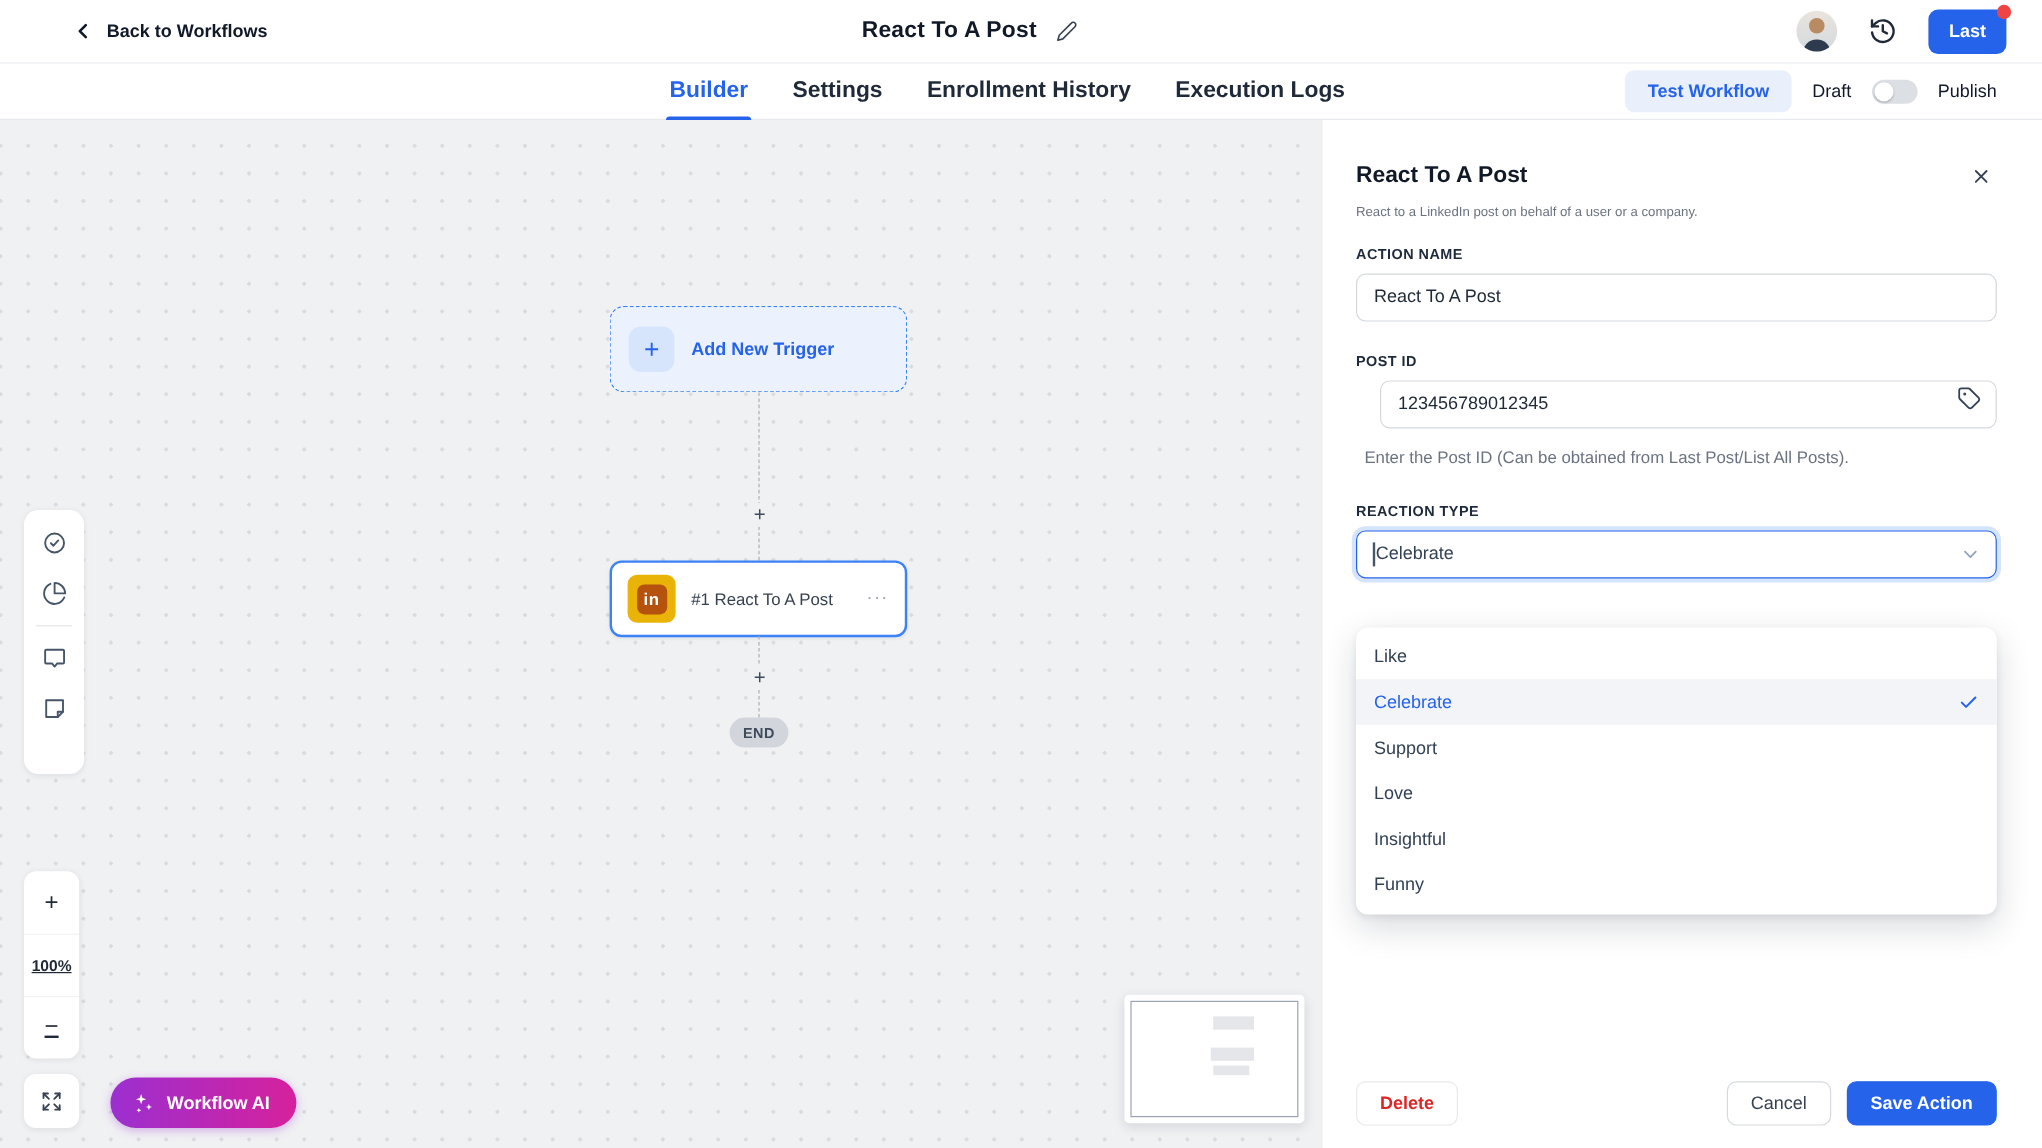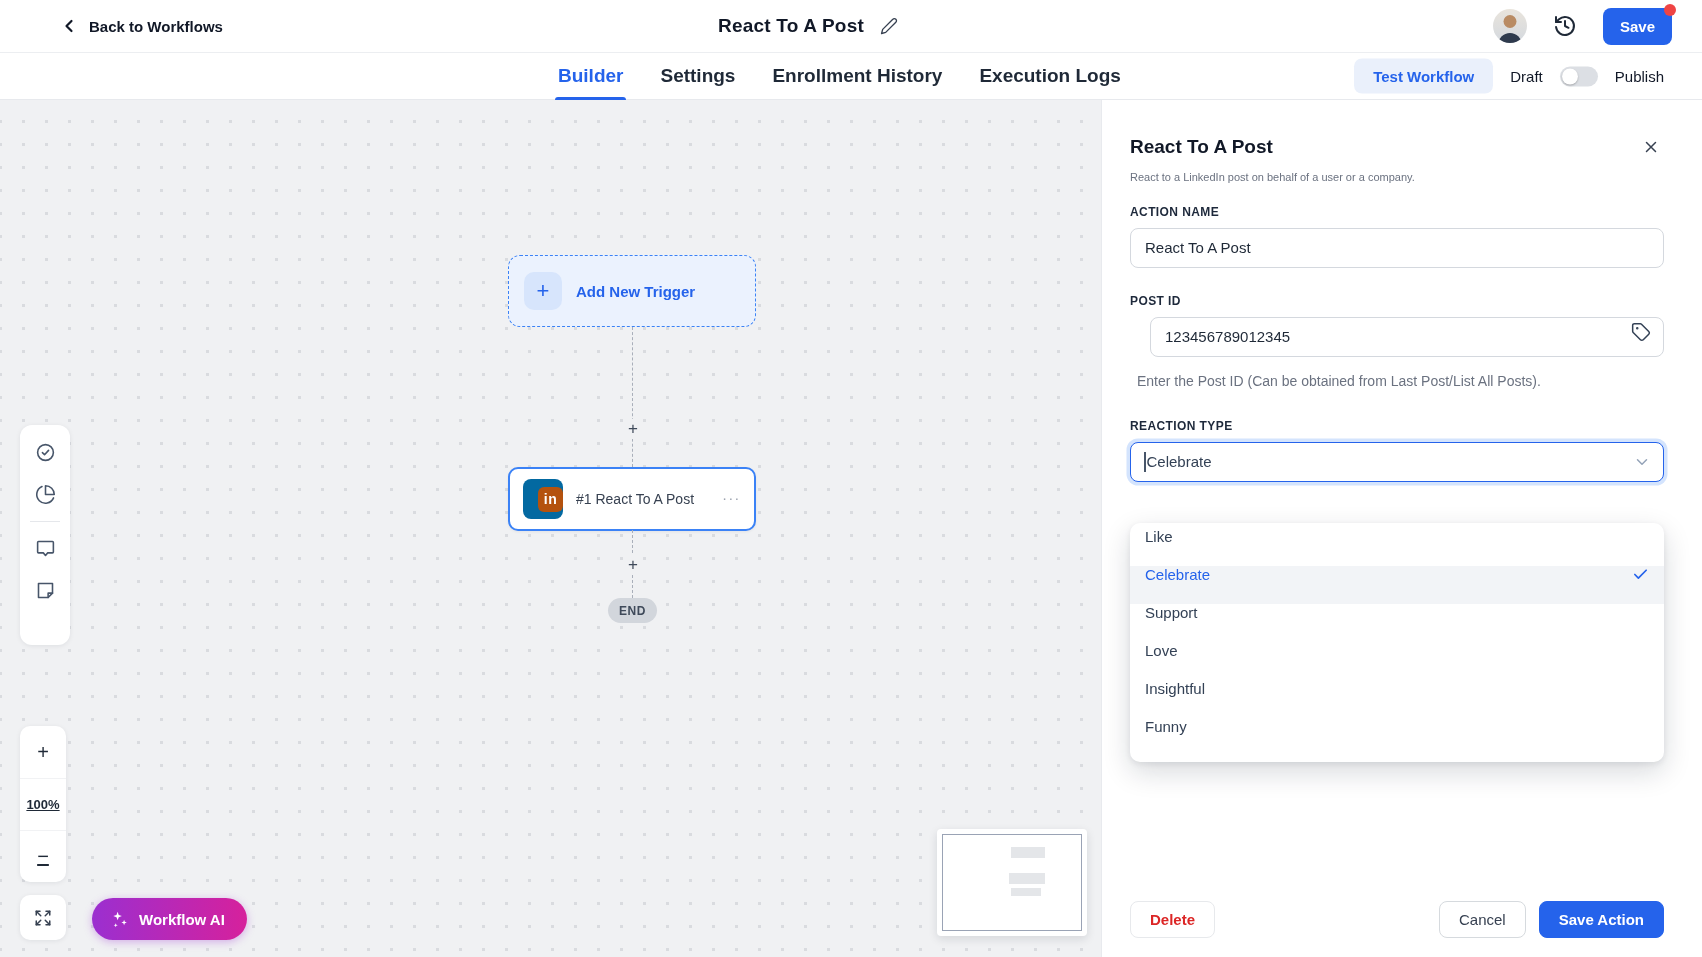--- a/index.html
+++ b/index.html
@@ -48,21 +48,21 @@
   .trigger-label { color:#2563eb; font-size:15px; font-weight:600; }
 
   .connector { position:absolute; width:0; border-left:1.5px dashed #a9afba; }
   .line1 { left:632px; top:227px; height:140px; }
   .line2 { left:632px; top:430px; height:68px; }
   .connector-plus { position:absolute; left:623px; width:20px; height:20px; display:flex; align-items:center; justify-content:center; color:#3f4a5a; font-size:17px; background:#f0f1f3; cursor:pointer; }
   .plus1 { top:319px; }
   .plus2 { top:455px; }
 
   .action-node { position:absolute; left:508px; top:367px; width:248px; height:64px; background:#fff; border:2px solid #3b82f6; border-radius:10px; display:flex; align-items:center; gap:13px; padding:0 13px; cursor:pointer; box-shadow:0 1px 3px rgba(15,23,42,.06); }
-  .li-tile { width:40px; height:40px; background:#0369a1; border-radius:8px; display:flex; align-items:center; justify-content:flex-end; flex:none; }
+  .li-tile { width:40px; height:40px; background:#eab308; border-radius:8px; display:flex; align-items:center; justify-content:center; flex:none; }
   .li-badge { width:25px; height:25px; background:#b4520e; border-radius:6px; color:#fff; font-size:14px; font-weight:700; display:flex; align-items:center; justify-content:center; letter-spacing:.5px; }
   .action-label { font-size:14px; color:#374151; white-space:nowrap; }
   .node-menu { margin-left:auto; color:#9ca3af; font-size:15px; letter-spacing:2px; cursor:pointer; line-height:10px; padding-bottom:8px; }
 
   .end-pill { position:absolute; left:608px; top:498px; width:49px; height:25px; background:#d2d6dc; border-radius:13px; display:flex; align-items:center; justify-content:center; font-size:12px; font-weight:700; color:#3f4a5a; letter-spacing:.5px; }
 
   .side-toolbar { position:absolute; left:20px; top:325px; width:50px; height:220px; background:#fff; border-radius:12px; box-shadow:0 1px 5px rgba(15,23,42,.08); display:flex; flex-direction:column; align-items:center; padding:17px 0; gap:21px; }
   .side-toolbar svg { width:21px; height:21px; stroke:#475569; cursor:pointer; flex:none; }
   .tool-divider { width:30px; height:1px; background:#e5e7eb; margin:-5px 0; }
 
@@ -104,21 +104,21 @@
   .tag-icon svg { width:20px; height:20px; stroke:#334155; }
   .helper-text { margin-top:16px; padding-left:7px; font-size:14px; color:#6b7280; }
 
   .select-box { margin-top:9px; height:40px; border:1.5px solid #2563eb; border-radius:8px; box-shadow:0 0 0 3.5px rgba(59,130,246,.22); display:flex; align-items:center; justify-content:space-between; padding:0 12px 0 13px; cursor:pointer; background:#fff; }
   .select-left { display:flex; align-items:center; }
   .caret-bar { width:1.5px; height:20px; background:#475569; margin-right:1px; }
   .select-value { font-size:15px; color:#334155; }
   .select-box svg { width:18px; height:18px; stroke:#94a3b8; }
 
   .dropdown { position:absolute; left:28px; right:38px; top:423px; background:#fff; border-radius:10px; padding:5px 0 6px; box-shadow:0 10px 28px rgba(15,23,42,.16), 0 2px 6px rgba(15,23,42,.08); z-index:10; }
-  .option { height:38px; display:flex; align-items:flex-start; justify-content:space-between; padding:0 15px; font-size:15px; color:#334155; cursor:pointer; }
+  .option { height:38px; display:flex; align-items:center; justify-content:space-between; padding:0 15px; font-size:15px; color:#334155; cursor:pointer; }
   .option.selected { background:#f2f4f7; color:#2563eb; font-weight:400; }
   .option .check { width:17px; height:17px; stroke:#2563eb; display:none; }
   .option.selected .check { display:block; }
 
   .panel-footer { position:absolute; left:28px; right:38px; bottom:19px; display:flex; align-items:center; justify-content:space-between; }
   .btn { font-family:inherit; font-size:15px; border-radius:8px; padding:9px 19px; cursor:pointer; }
   .delete-btn { background:#fff; border:1px solid #e7e9ec; color:#dc2626; font-weight:600; }
   .footer-right { display:flex; gap:13px; }
   .cancel-btn { background:#fff; border:1px solid #d6dade; color:#374151; }
   .save-action-btn { background:#2563eb; border:1px solid #2563eb; color:#fff; font-weight:600; }
@@ -142,21 +142,21 @@
   <div class="topbar-right">
     <div class="avatar"></div>
     <div class="history-btn">
       <svg viewBox="0 0 24 24" fill="none" stroke-width="2" stroke-linecap="round" stroke-linejoin="round">
           <path d="M3 3v5h5"></path>
           <path d="M3.05 13A9 9 0 1 0 6 5.3L3 8"></path>
           <path d="M12 7v5l3.5 1.8"></path>
         </svg>
     </div>
     <button class="save-btn">
-      <span>Save</span>
+      <span>Last</span>
       <span class="save-dot"></span>
     </button>
   </div>
 </div>
 
 <div class="tabbar">
   <div class="tabs">
     <div class="tab active">Builder</div>
     <div class="tab">Settings</div>
     <div class="tab">Enrollment History</div>

